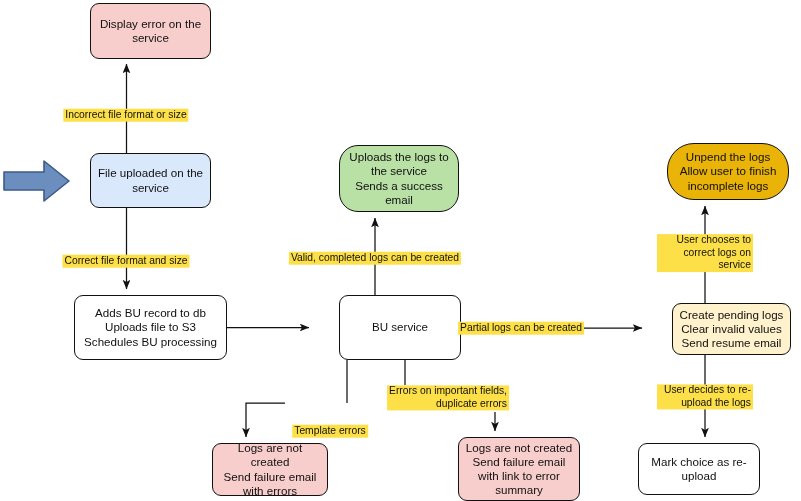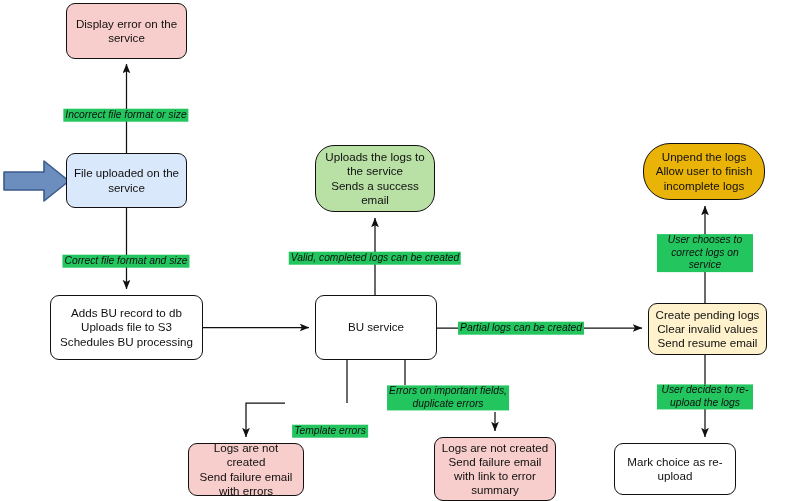--- a/index.html
+++ b/index.html
@@ -17,32 +17,32 @@
     border:1.3px solid #111111;
     border-radius:9px;
     display:flex;align-items:center;justify-content:center;
     text-align:center;
     color:#101010;
     font-size:11.6px;
     line-height:14.2px;
     white-space:pre-line;
     padding:2px 4px;
     background:#ffffff;
+    margin-left:24px;
   }
   .edge-label{
     position:absolute;
     color:#101010;
     font-size:10.3px;
     line-height:12.6px;
-    text-align:center;
+    text-align:right;
     white-space:pre-line;
-    background:#22c55e;
+    background:#fde047;
     padding:0 2px;
     transform:translate(-50%,-50%);
-    font-style:italic;
   }
   .bigarrow{position:absolute;}
 </style>
 </head>
 <body>
 
 <div id="canvas">
 
   <svg id="edges" viewBox="0 0 801 501" xmlns="http://www.w3.org/2000/svg">
     <defs>

